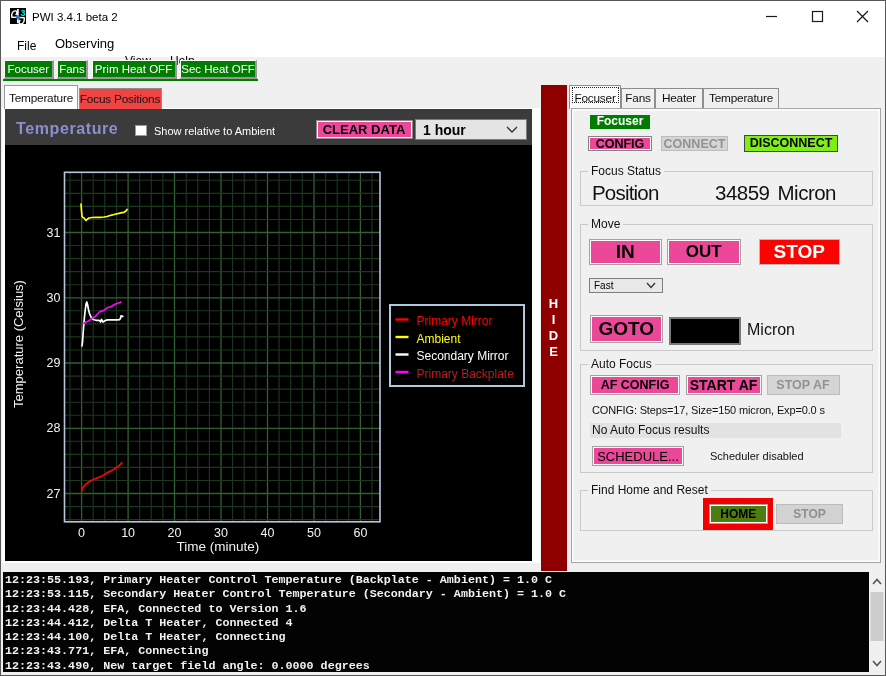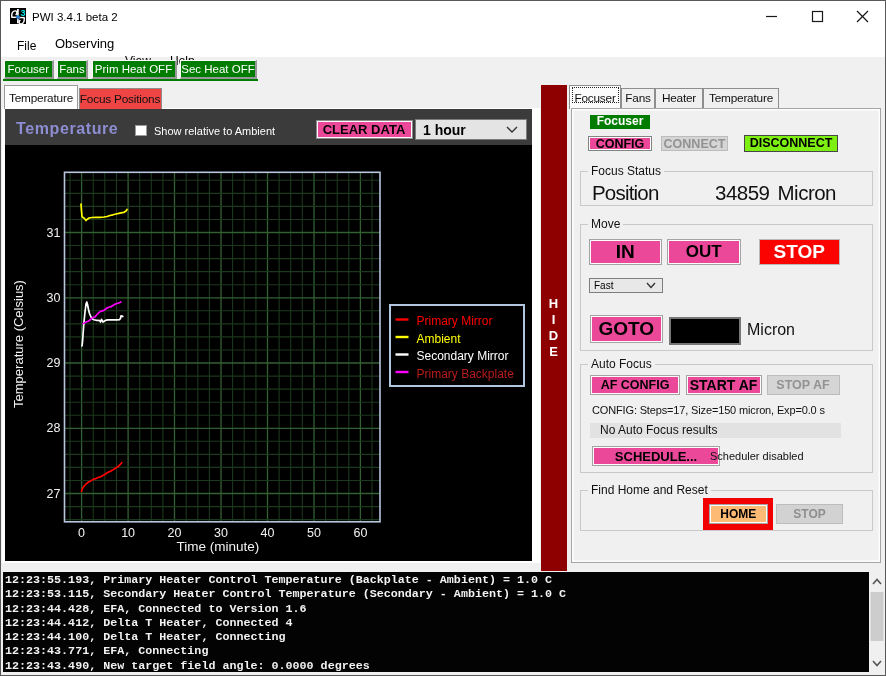--- a/index.html
+++ b/index.html
@@ -192,28 +192,28 @@
 <div class="btn" style="left:588.5px;top:314px;width:73.5px;height:28px;font-size:19px;font-weight:bold">GOTO</div>
 <div class="abs" style="left:667.5px;top:315.5px;width:72.5px;height:28px;background:#000;border:2px solid #777"></div>
 <div class="abs" style="left:746px;top:320px;font-size:16px;color:#111">Micron</div>
 
 <div class="grp" style="left:579px;top:363px;width:293px;height:109px"></div>
 <div class="grplab" style="left:587px;top:356px">Auto Focus</div>
 <div class="btn" style="left:589px;top:374px;width:90px;height:20px;font-size:12.5px;font-weight:bold">AF CONFIG</div>
 <div class="btn" style="left:684.5px;top:374px;width:76px;height:20px;font-size:14px;font-weight:bold">START AF</div>
 <div class="btn dis" style="left:765.5px;top:374px;width:73px;height:20px;font-size:12.5px;font-weight:bold">STOP AF</div>
 <div class="abs" style="left:591px;top:402.5px;font-size:11px;letter-spacing:-0.15px;color:#111">CONFIG: Steps=17, Size=150 micron, Exp=0.0 s</div>
-<div class="abs" style="left:589px;top:421.5px;width:251px;height:15px;background:#e2e2e2;font-size:12px;padding-left:10px;color:#111">No Auto Focus results</div>
-<div class="btn" style="left:591px;top:445px;width:128px;height:20px;font-size:13px;font-weight:bold">SCHEDULE...</div>
+<div class="abs" style="left:589px;top:421.5px;width:251px;height:15px;background:#e2e2e2;font-size:12px;padding-left:2px;color:#111">No Auto Focus results</div>
+<div class="btn" style="left:591px;top:445px;width:92px;height:20px;font-size:13px;font-weight:normal">SCHEDULE...</div>
 <div class="abs" style="left:709px;top:449px;font-size:11px;color:#111">Scheduler disabled</div>
 
 <div class="grp" style="left:579px;top:489px;width:293px;height:40.5px"></div>
 <div class="grplab" style="left:587px;top:482px">Find Home and Reset</div>
 <div class="abs" style="left:702px;top:497px;width:70px;height:31.5px;background:#f20000"></div>
-<div class="btn" style="left:708px;top:502.5px;width:58.5px;height:20.5px;font-size:12px;font-weight:bold;background:#fdba74">HOME</div>
+<div class="btn" style="left:708px;top:502.5px;width:58.5px;height:20.5px;font-size:12px;font-weight:bold;background:#4d7c0f">HOME</div>
 <div class="btn dis" style="left:775px;top:503px;width:67px;height:20px;font-size:12px;font-weight:bold;background:#d2d2d2;color:#8f8f8f">STOP</div>
 
 <div class="abs" style="left:2px;top:570.5px;width:866px;height:100.5px;background:#030303;color:#f2f2f2;font-family:'Liberation Mono',monospace;font-size:11.7px;font-weight:bold;line-height:14.25px;padding:1.5px 0 0 2px;white-space:pre"><div>12:23:55.193, Primary Heater Control Temperature (Backplate - Ambient) = 1.0 C</div><div>12:23:53.115, Secondary Heater Control Temperature (Secondary - Ambient) = 1.0 C</div><div>12:23:44.428, EFA, Connected to Version 1.6</div><div>12:23:44.412, Delta T Heater, Connected 4</div><div>12:23:44.100, Delta T Heater, Connecting</div><div>12:23:43.771, EFA, Connecting</div><div>12:23:43.490, New target field angle: 0.0000 degrees</div></div>
 
 <div class="abs" style="left:868px;top:570.5px;width:16px;height:100.5px;background:#f0f0f0"></div>
 <svg class="abs" style="left:868px;top:570.5px" width="16" height="101">
  <path d="M4 12 L8 7.5 L12 12" fill="none" stroke="#555" stroke-width="1.6"></path>
  <rect x="1.5" y="20" width="13" height="49" fill="#cdcdcd"></rect>
  <path d="M4 89 L8 93.5 L12 89" fill="none" stroke="#555" stroke-width="1.6"></path>
 </svg>

